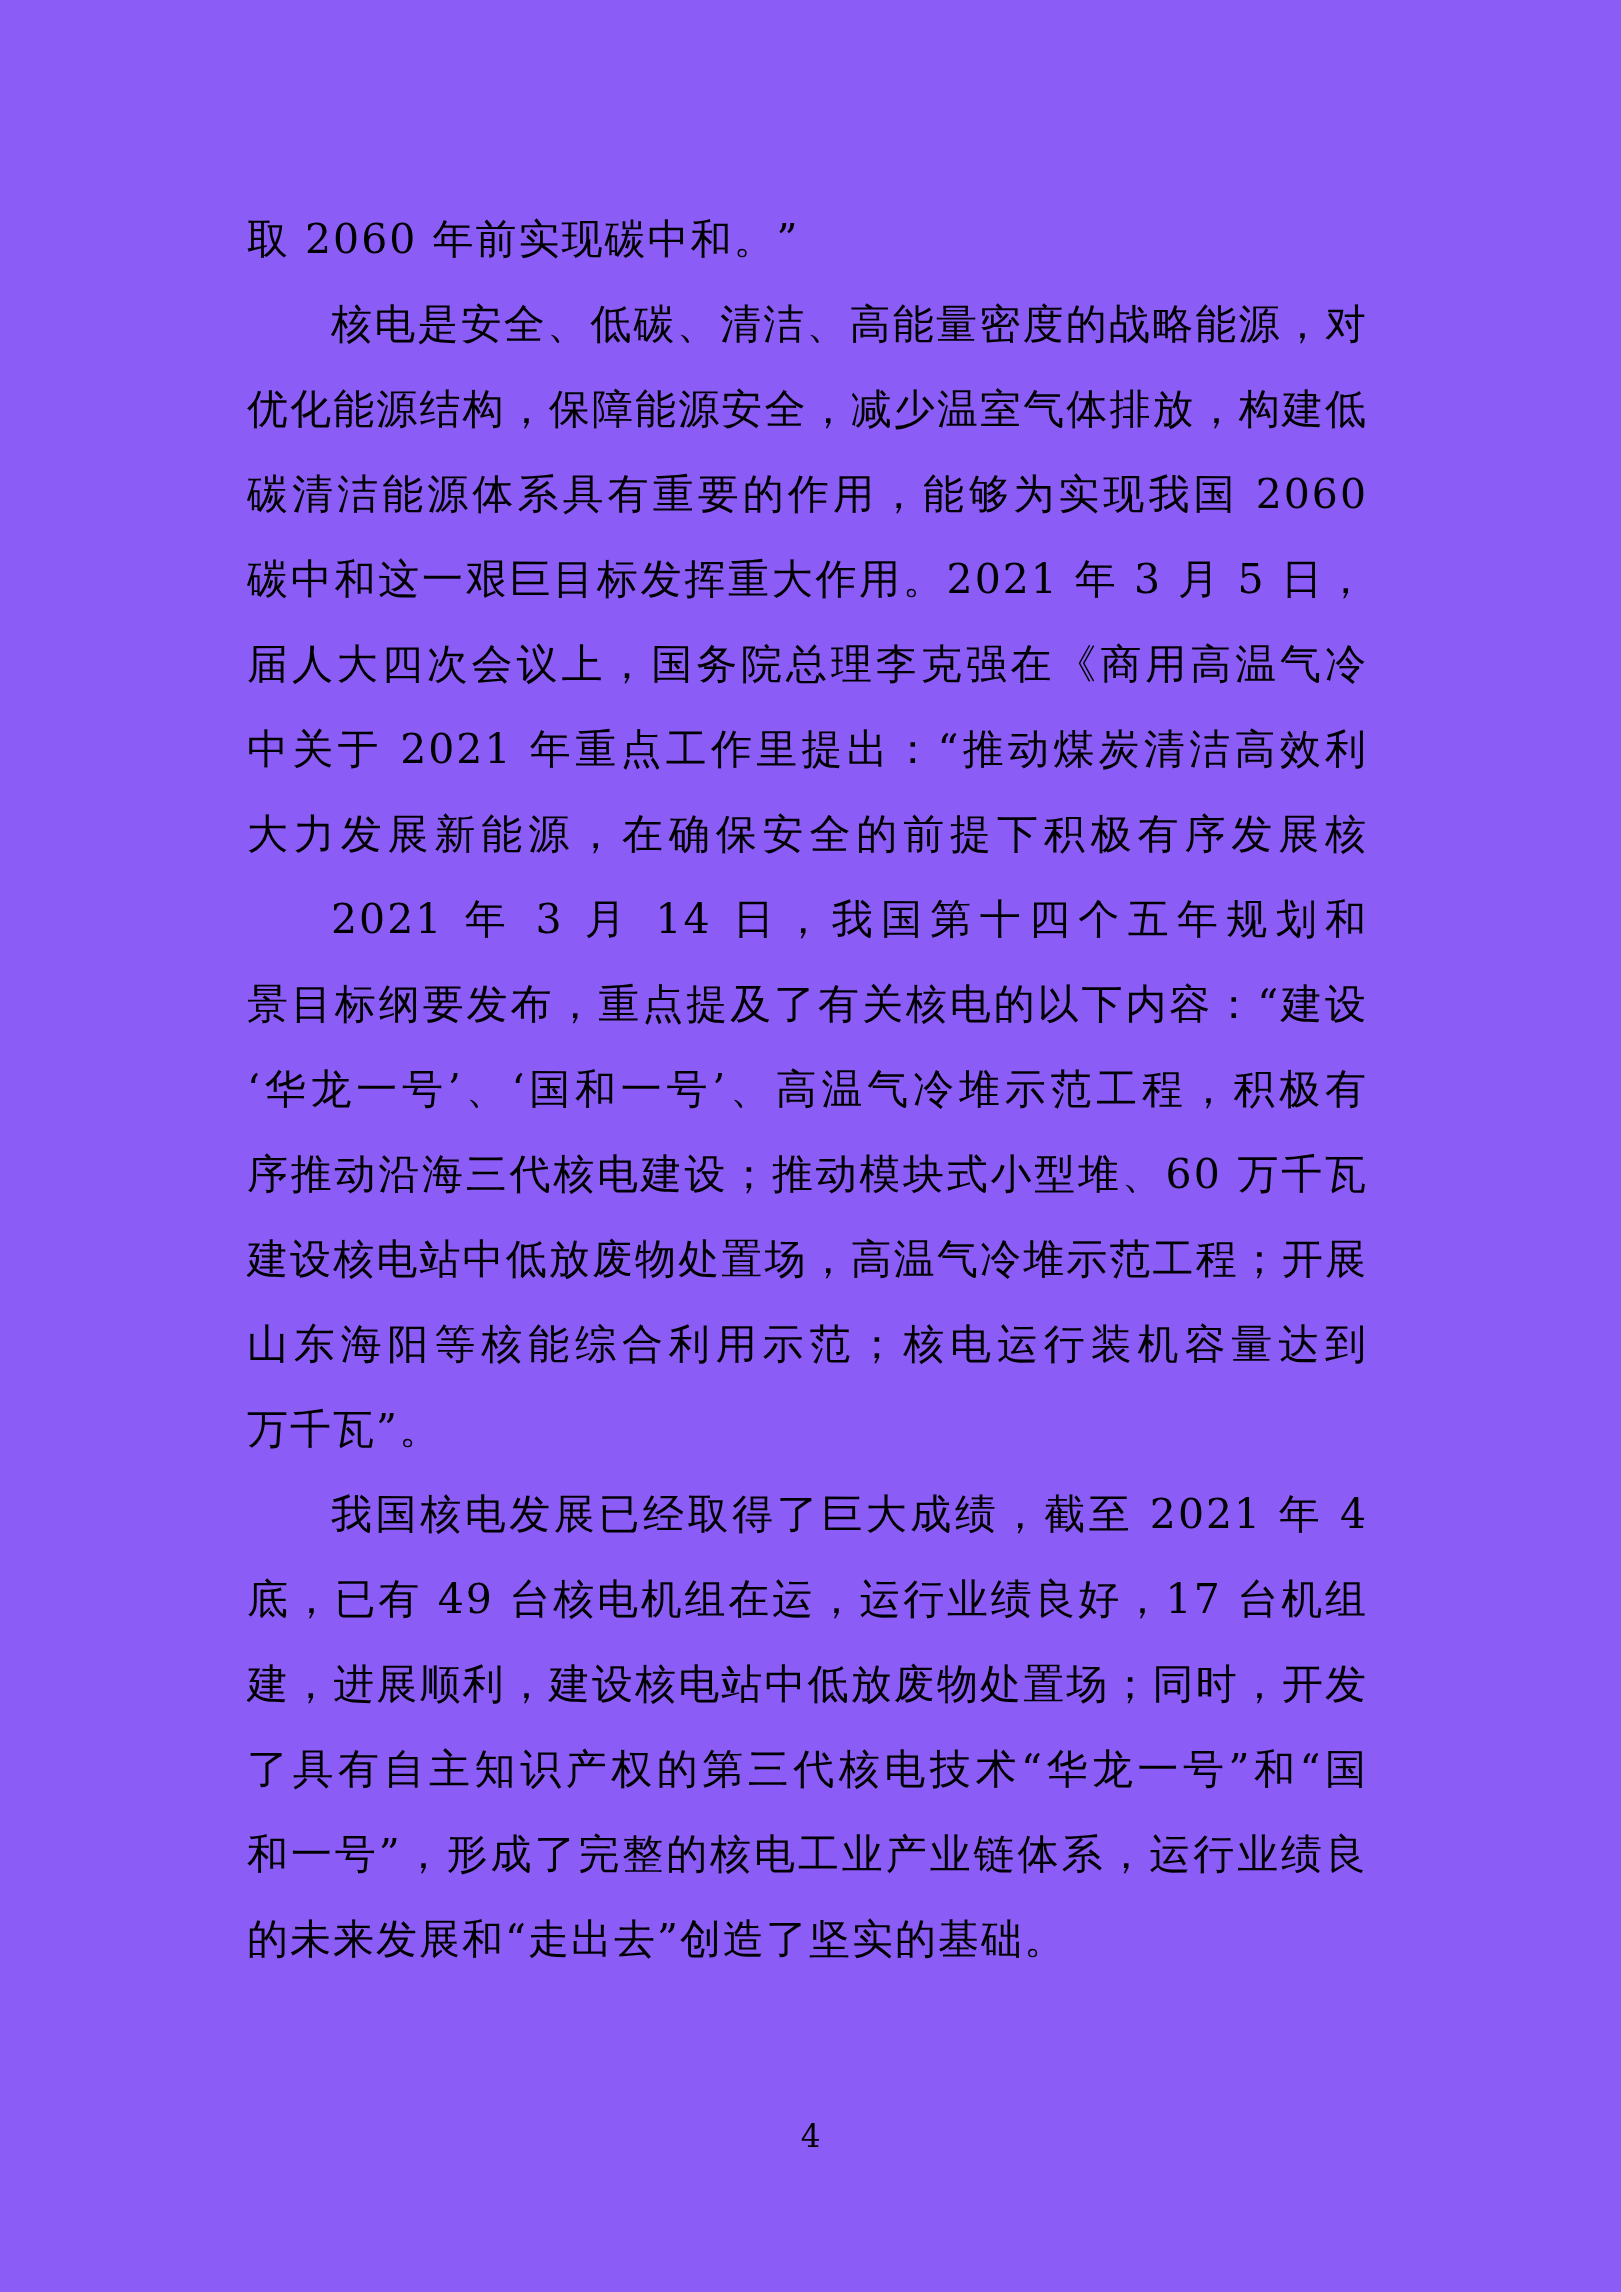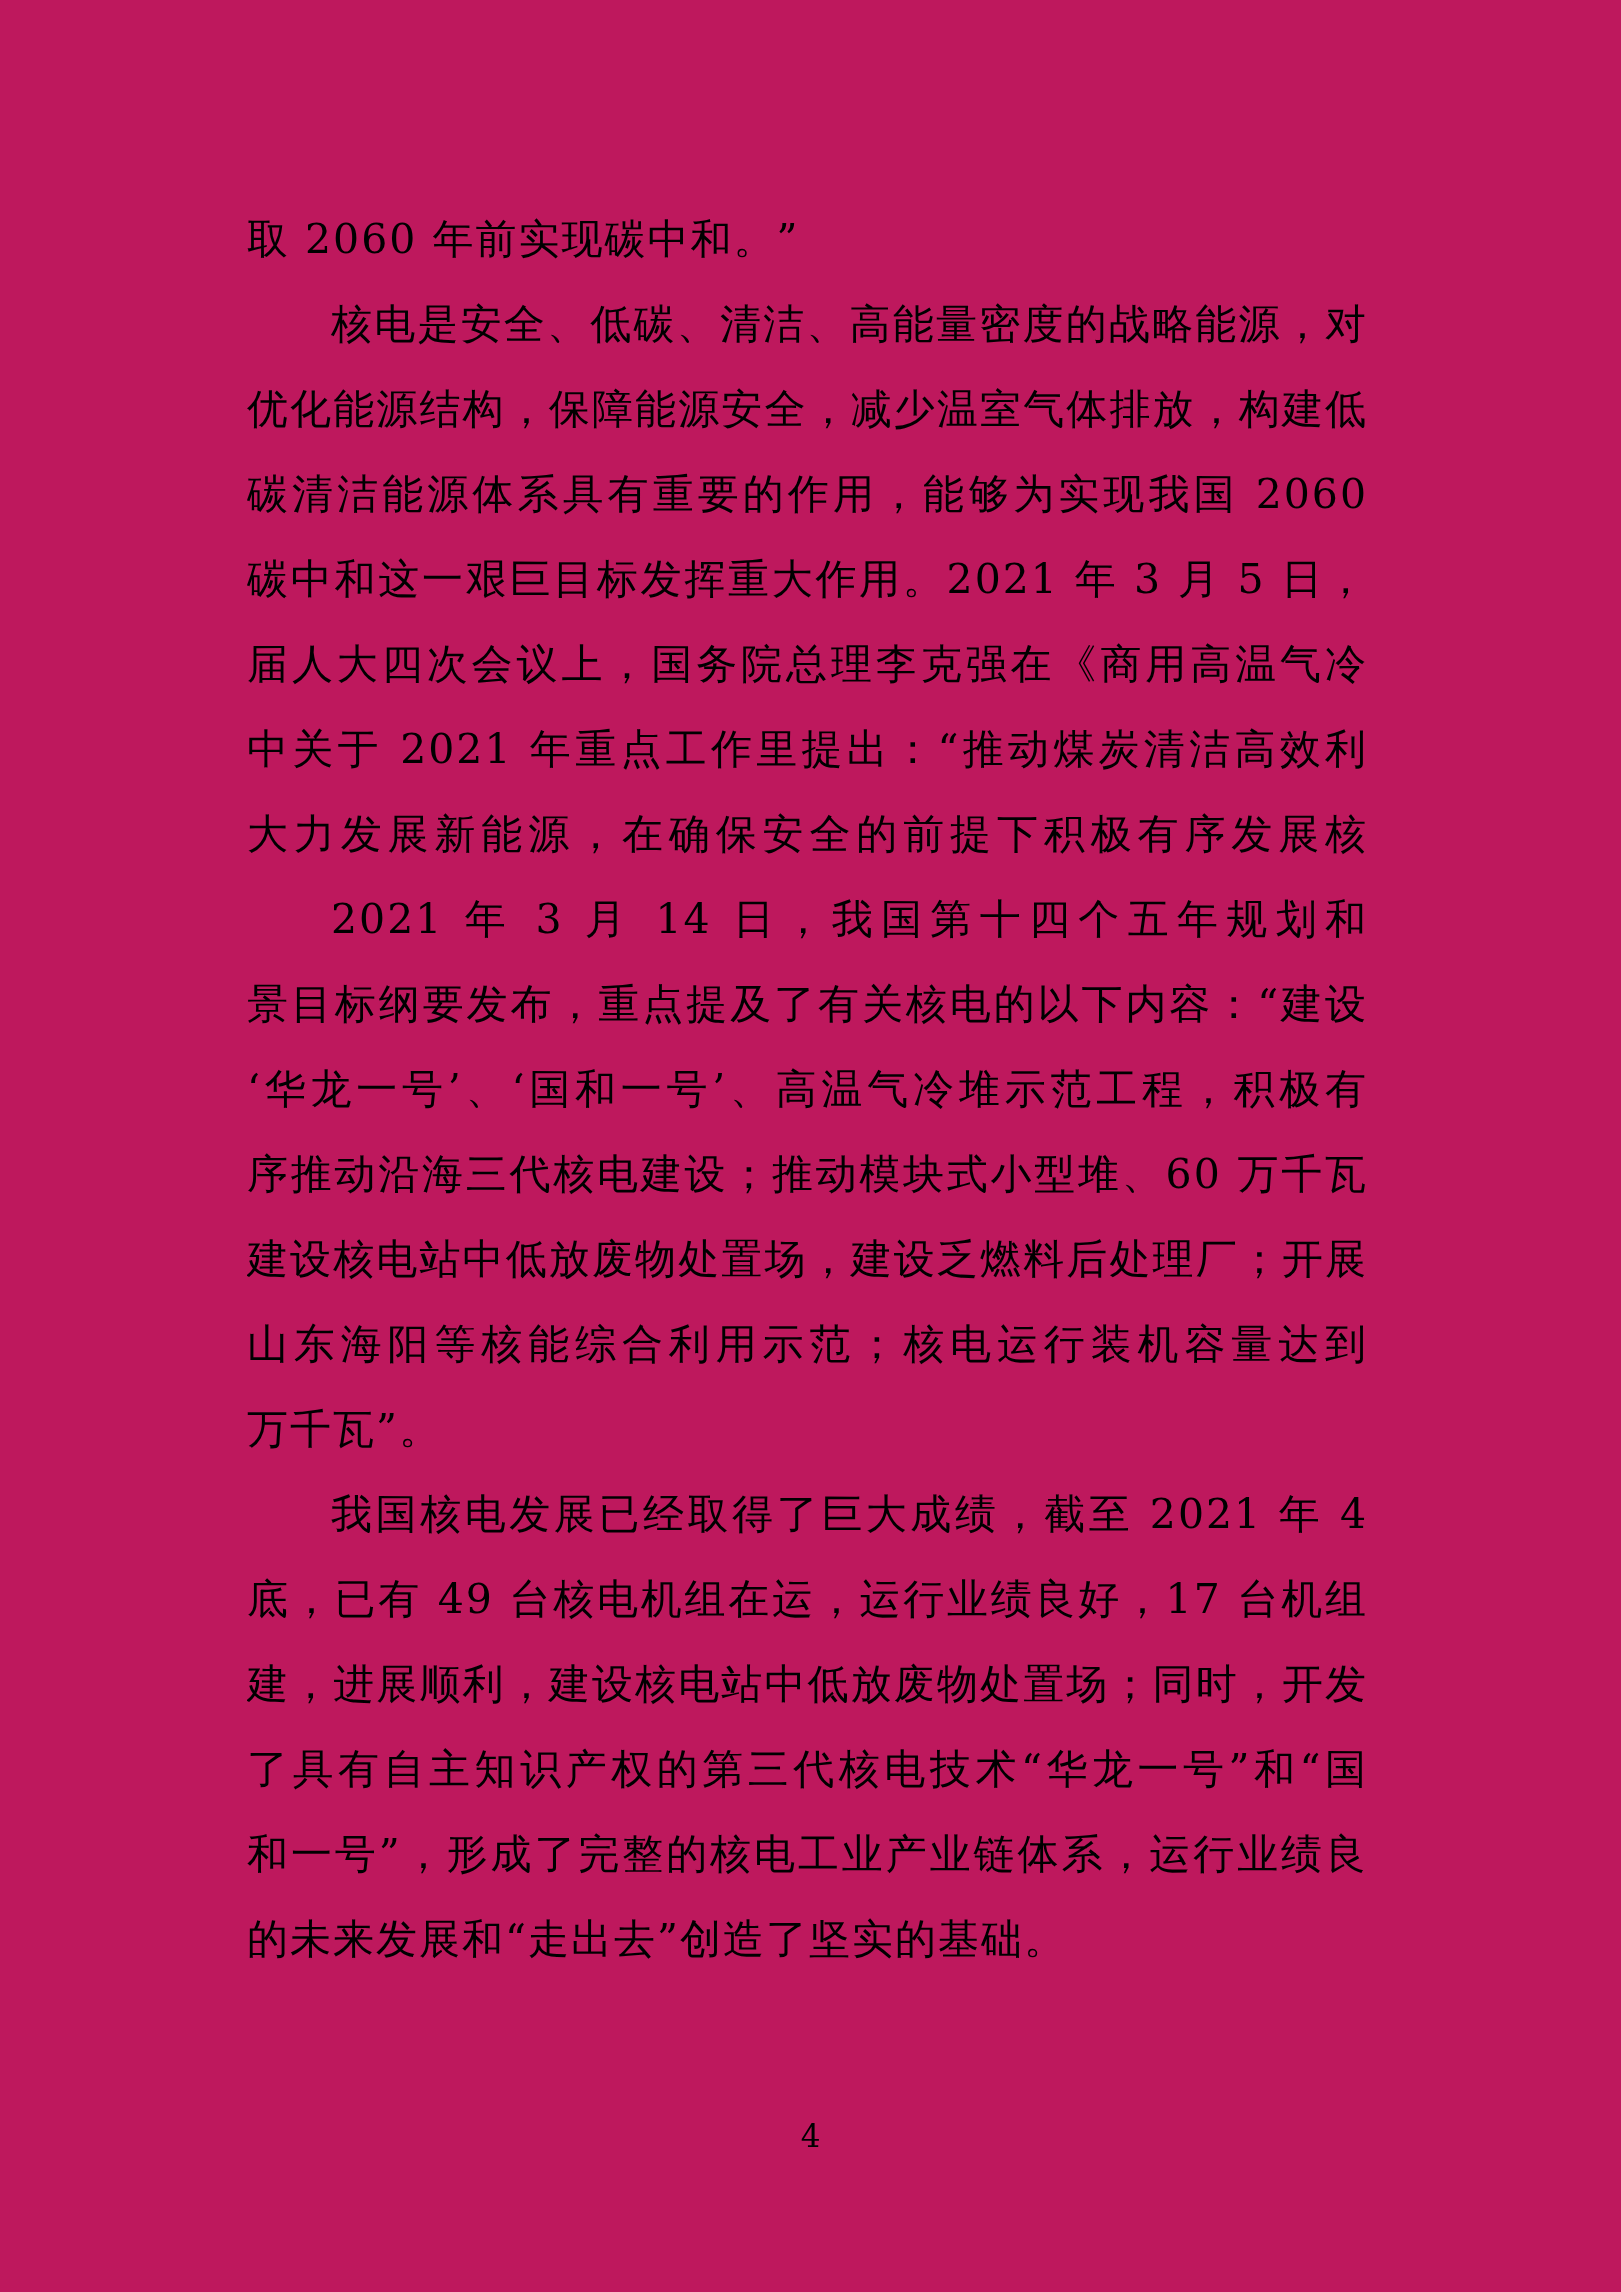--- a/index.html
+++ b/index.html
@@ -4,21 +4,21 @@
 <style>
   html, body {
     margin: 0;
     padding: 0;
     background: #ffffff;
   }
   .page {
     position: relative;
     width: 1621px;
     height: 2293px;
-    background: #be185d;
+    background: #8b5cf6;
     overflow: hidden;
     font-family: "DejaVu Serif", "Liberation Serif", serif;
     color: #000000;
   }
   .content {
     position: absolute;
     left: 247px;
     top: 197px;
     width: 1121px;
   }
@@ -61,21 +61,21 @@
       <div class="line justify">优化能源结构，保障能源安全，减少温室气体排放，构建低</div>
       <div class="line justify">碳清洁能源体系具有重要的作用，能够为实现我国 2060 年</div>
       <div class="line justify">碳中和这一艰巨目标发挥重大作用。2021 年 3 月 5 日，十三</div>
       <div class="line justify">届人大四次会议上，国务院总理李克强在《商用高温气冷堆》</div>
       <div class="line justify">中关于 2021 年重点工作里提出：“推动煤炭清洁高效利用，</div>
       <div class="line justify">大力发展新能源，在确保安全的前提下积极有序发展核电。”</div>
       <div class="line justify indent">2021 年 3 月 14 日，我国第十四个五年规划和 2035 年远</div>
       <div class="line justify">景目标纲要发布，重点提及了有关核电的以下内容：“建设</div>
       <div class="line justify">‘华龙一号’、‘国和一号’、高温气冷堆示范工程，积极有</div>
       <div class="line justify">序推动沿海三代核电建设；推动模块式小型堆、60 万千瓦级</div>
-      <div class="line justify">建设核电站中低放废物处置场，建设乏燃料后处理厂；开展</div>
+      <div class="line justify">建设核电站中低放废物处置场，高温气冷堆示范工程；开展</div>
       <div class="line justify">山东海阳等核能综合利用示范；核电运行装机容量达到 7000</div>
       <div class="line">万千瓦”。</div>
       <div class="line justify indent">我国核电发展已经取得了巨大成绩，截至 2021 年 4 月</div>
       <div class="line justify">底，已有 49 台核电机组在运，运行业绩良好，17 台机组在</div>
       <div class="line justify">建，进展顺利，建设核电站中低放废物处置场；同时，开发</div>
       <div class="line justify">了具有自主知识产权的第三代核电技术“华龙一号”和“国</div>
       <div class="line justify">和一号”，形成了完整的核电工业产业链体系，运行业绩良好</div>
       <div class="line">的未来发展和“走出去”创造了坚实的基础。</div>
     </div>
   <div class="page-number">4</div>

